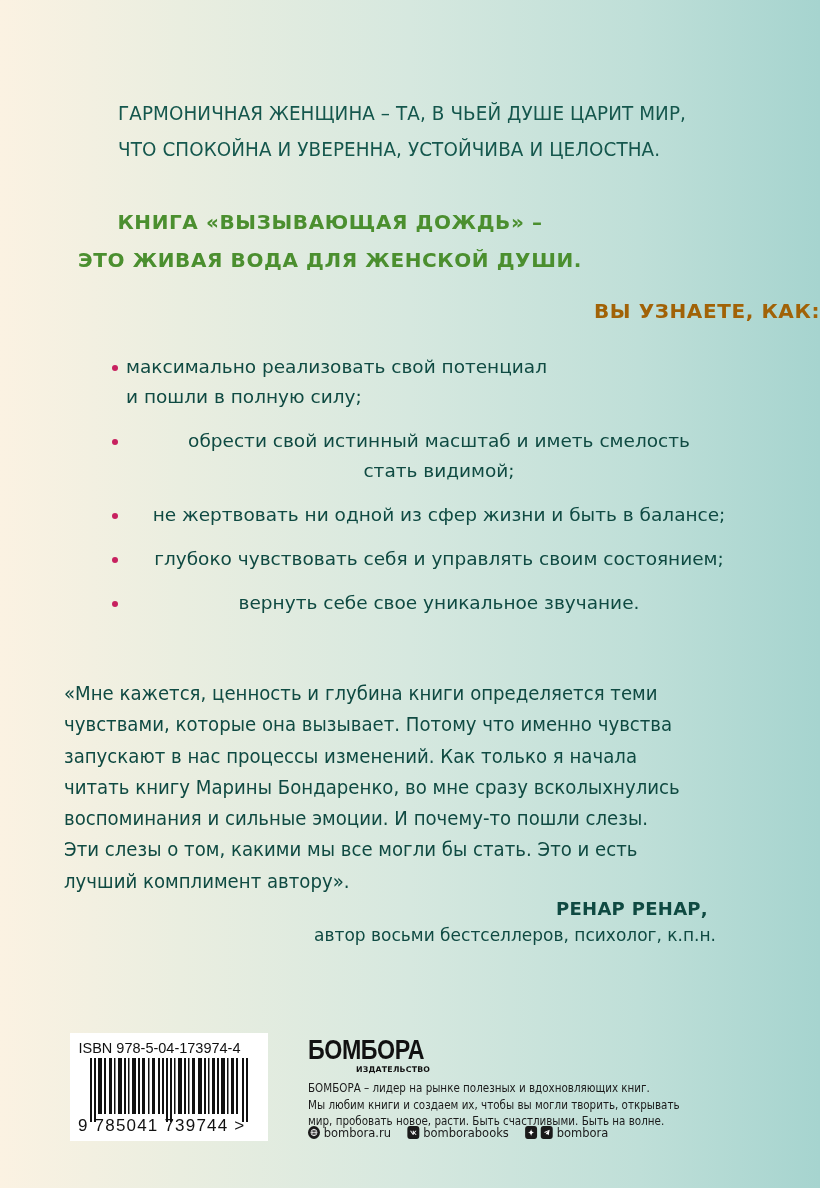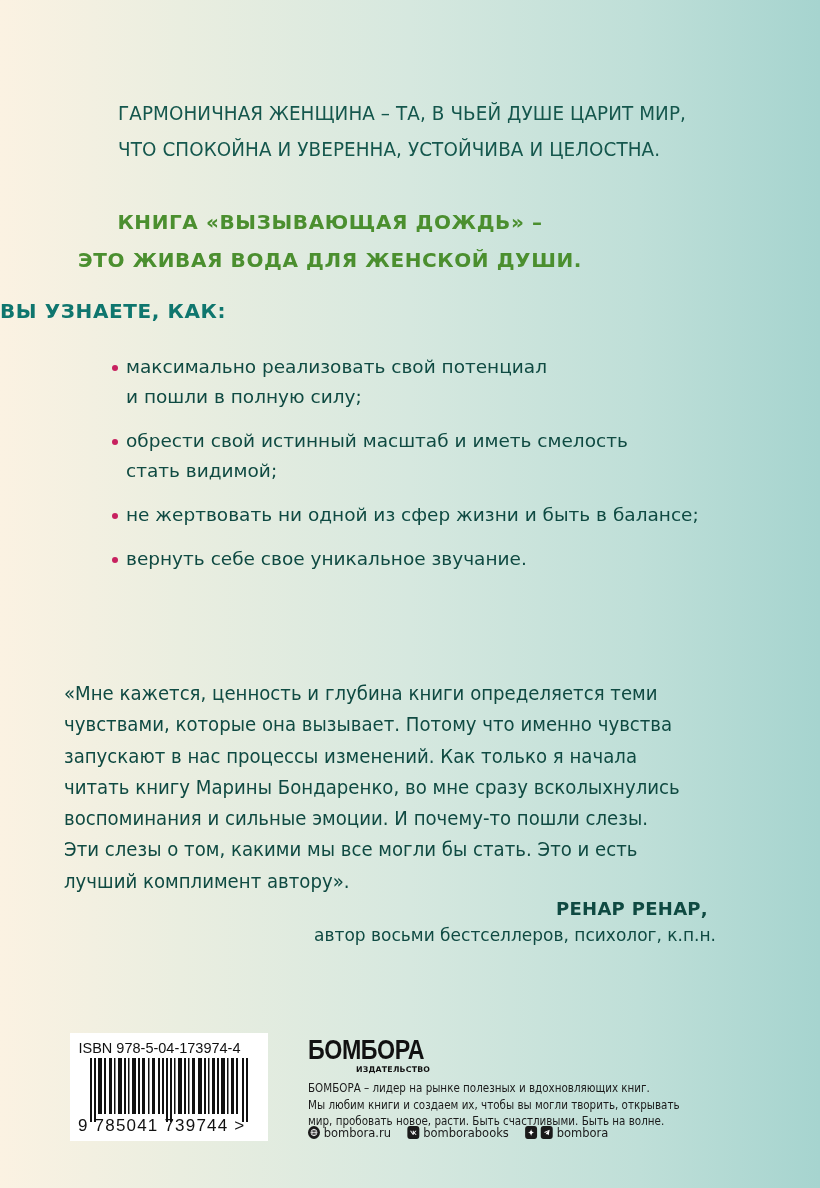--- a/index.html
+++ b/index.html
@@ -17,27 +17,27 @@
     color: #15574d; text-transform: uppercase;
     transform: scaleX(0.94); transform-origin: left top;
   }
   .intro div { white-space: nowrap; }
   .tagline {
     left: 0; width: 660px; top: 203px; text-align: center;
     font-weight: bold; font-size: 20px; line-height: 38px;
     color: #4b8f2f; letter-spacing: 0.6px;
   }
   .learn {
-    left: 0; width: 820px; top: 294px; text-align: left;
+    left: 0; width: 820px; top: 294px; text-align: right;
     font-weight: bold; font-size: 20px; line-height: 34px;
-    color: #0f766e; letter-spacing: 0.6px;
+    color: #a16207; letter-spacing: 0.6px;
   }
   .bullets { left: 112px; top: 352px; width: 640px; }
   .bullet { position: relative; padding-left: 14px; font-size: 18.5px; line-height: 30px; color: #0f4a42; }
-  .bullet + .bullet { margin-top: 14px; }
+  .bullet + .bullet { margin-top: 14px; text-align: center; }
   .bullet .dot {
     position: absolute; left: 0; top: 13px; width: 6px; height: 6px; border-radius: 50%;
     background: #c7215f;
   }
   .quote {
     left: 64px; top: 678px; width: 700px;
     font-size: 19.5px; line-height: 31.3px; color: #0f4a42;
     transform: scaleX(0.93); transform-origin: left top;
   }
   .quote div { white-space: nowrap; }
@@ -111,20 +111,24 @@
     <div>и пошли в полную силу;</div>
   </div>
   <div class="bullet">
     <span class="dot"></span>
     <div>обрести свой истинный масштаб и иметь смелость</div>
     <div>стать видимой;</div>
   </div>
   <div class="bullet">
     <span class="dot"></span>
     <div>не жертвовать ни одной из сфер жизни и быть в балансе;</div>
+  </div>
+  <div class="bullet">
+    <span class="dot"></span>
+    <div>глубоко чувствовать себя и управлять своим состоянием;</div>
   </div>
   <div class="bullet">
     <span class="dot"></span>
     <div>вернуть себе свое уникальное звучание.</div>
   </div>
 </div>
 
 <div class="abs quote">
   <div>«Мне кажется, ценность и глубина книги определяется теми</div>
   <div>чувствами, которые она вызывает. Потому что именно чувства</div>

